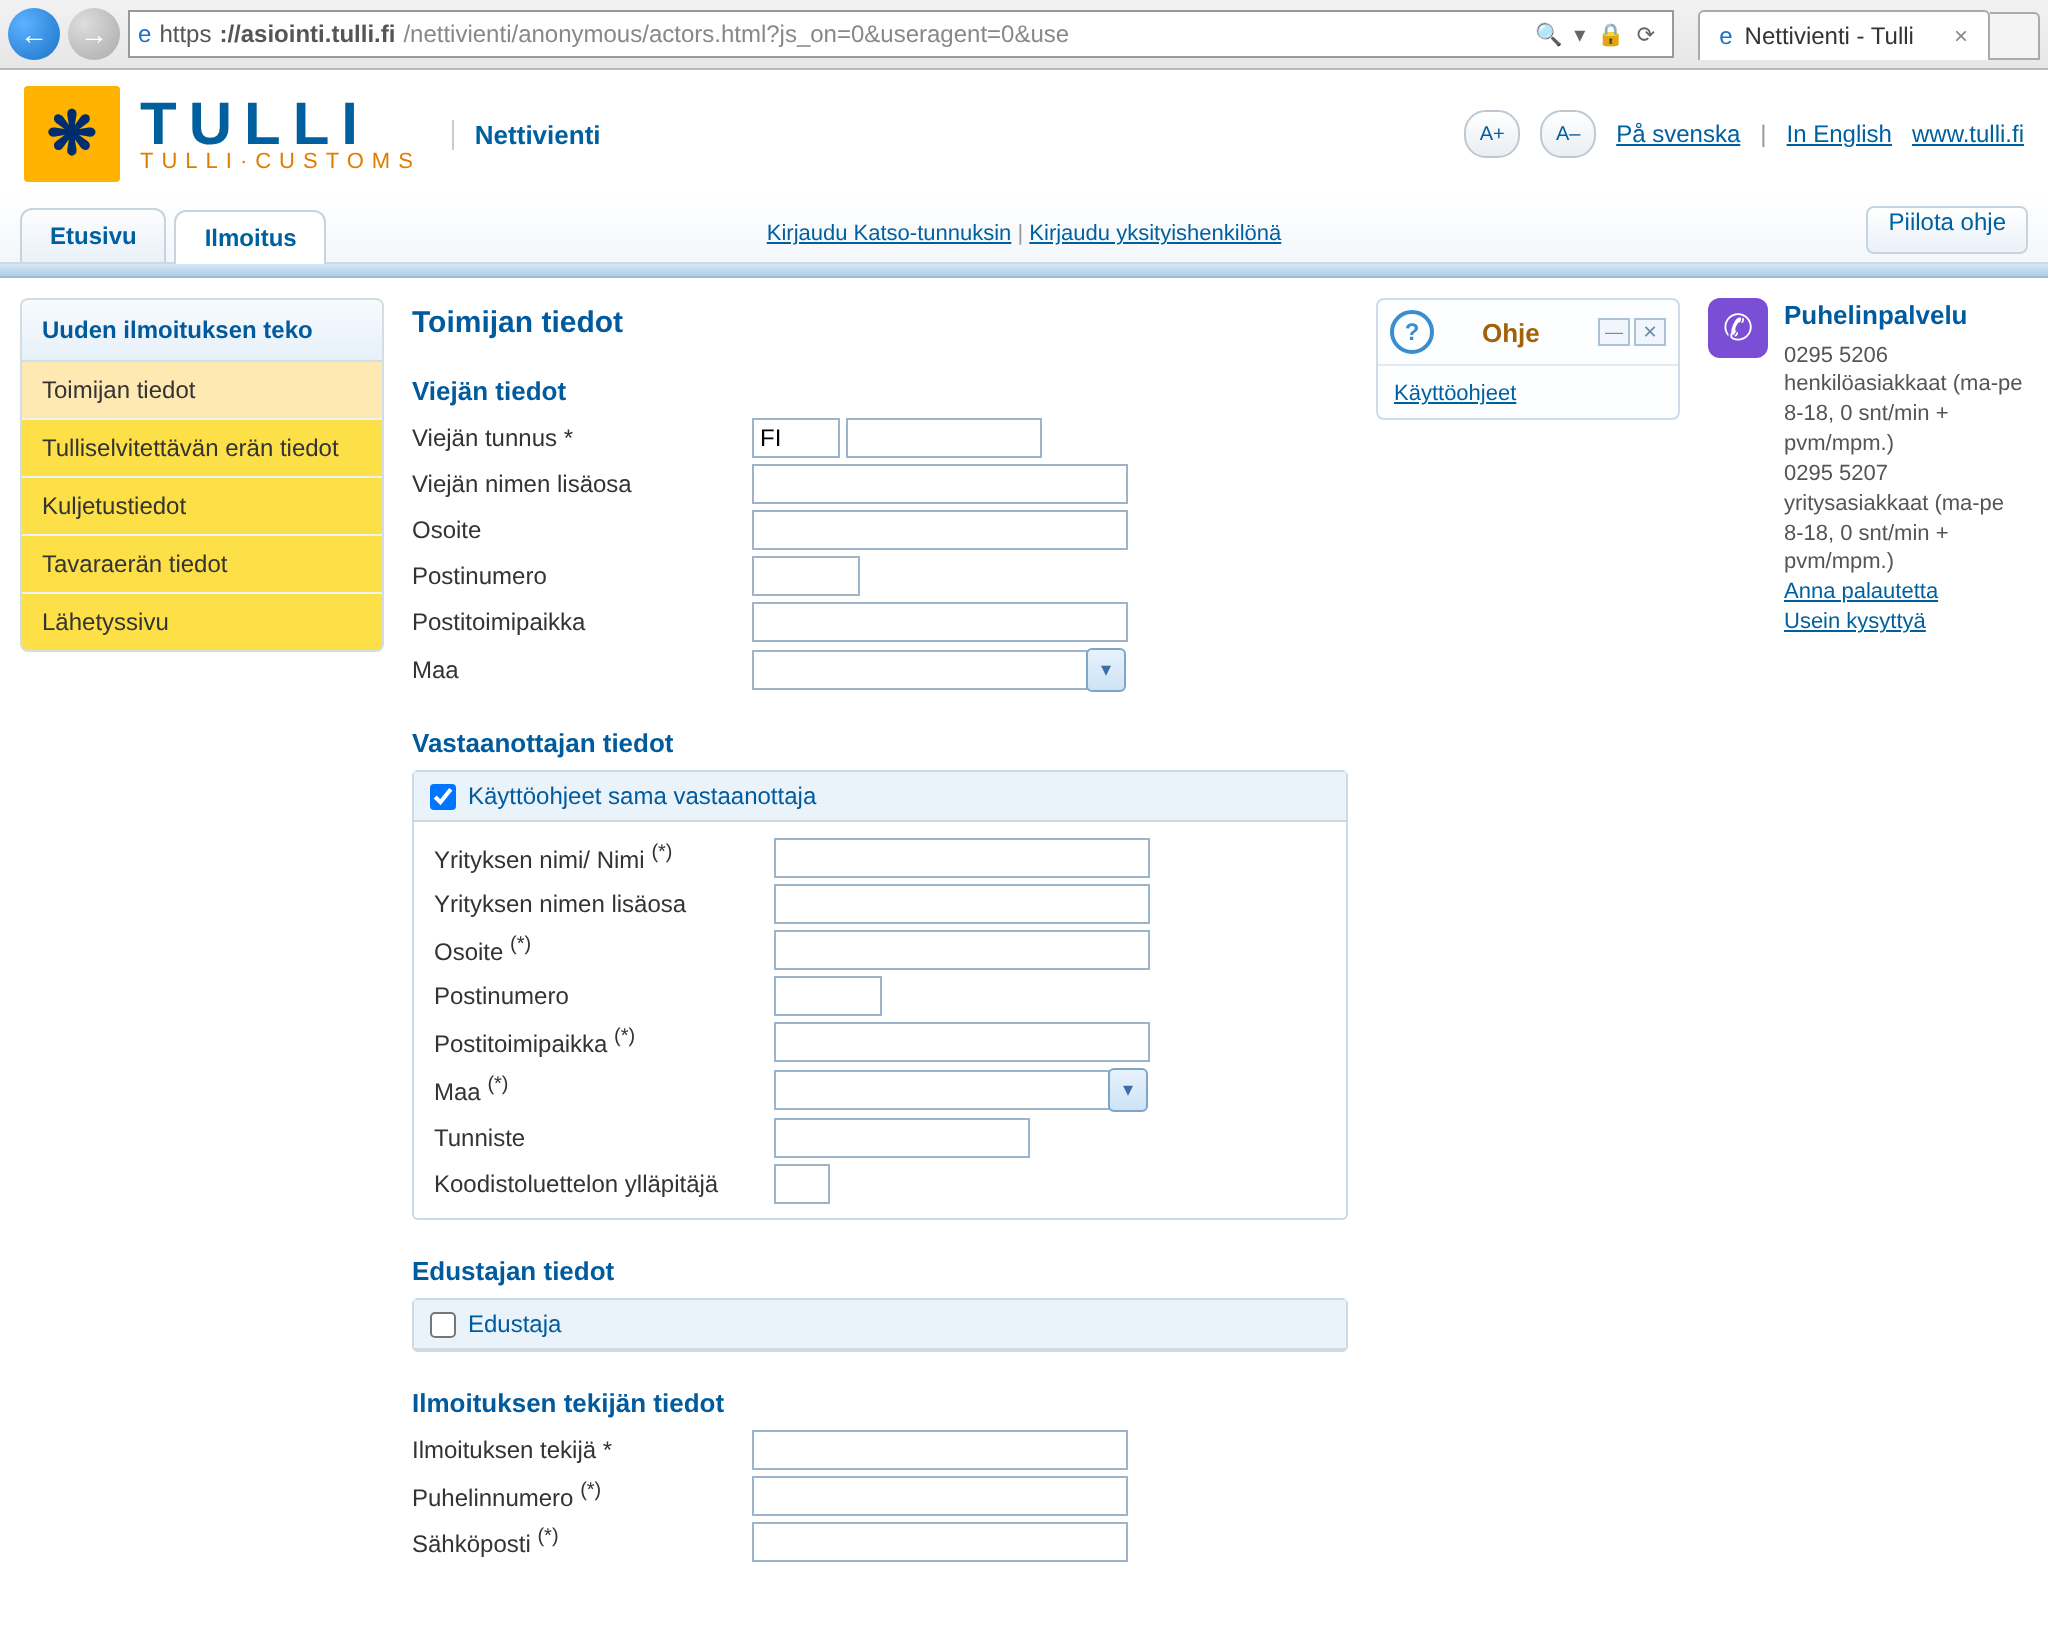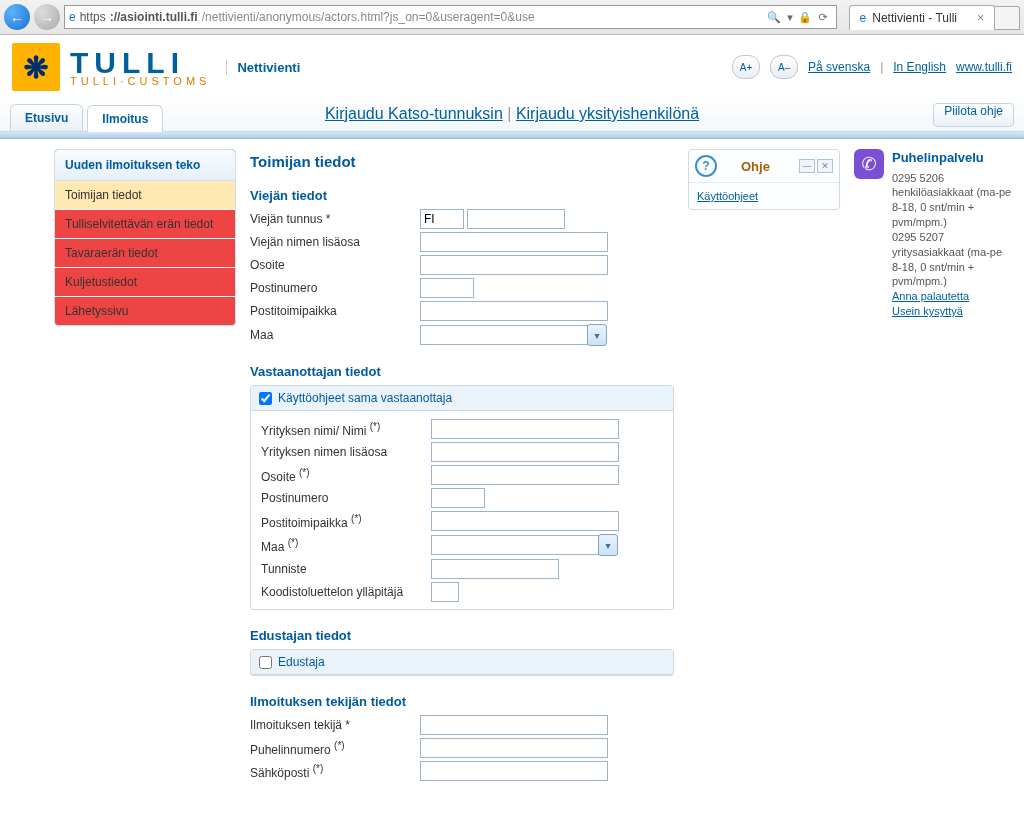--- a/index.html
+++ b/index.html
@@ -23,29 +23,29 @@
 .logo-text .t2{color:#e07c00;font-size:11px;letter-spacing:4px;margin-top:-2px;}
 .app-name{color:#00609f;font-weight:bold;font-size:13px;margin-left:6px;border-left:1px solid #ccc;padding-left:10px;}
 .header-right{margin-left:auto;display:flex;align-items:center;gap:10px;font-size:12px;}
 .fsz-btn{width:26px;height:22px;border:1px solid #bfc8d0;border-radius:11px;background:linear-gradient(#fff,#e9eef3);font-size:10px;color:#00609f;display:flex;align-items:center;justify-content:center;cursor:pointer;}
 .hdr-link{color:#00609f;text-decoration:underline;}
 .sep{color:#999;}
 
 .second-bar{display:flex;align-items:flex-end;border-bottom:1px solid #d0d8e0;padding:0 10px;height:34px;position:relative;background:linear-gradient(#fff,#f3f7fb);}
 .nav-tab{height:26px;padding:0 14px;border:1px solid #c6d4df;border-bottom:none;border-radius:6px 6px 0 0;display:flex;align-items:center;font-size:12px;color:#00609f;font-weight:bold;background:linear-gradient(#fdfdff,#e9f1f8);margin-right:4px;cursor:pointer;}
 .nav-tab.active{background:#fff;position:relative;top:1px;}
-.login-links{position:absolute;left:50%;transform:translateX(-50%);bottom:8px;font-size:16px;margin-top:36px;}
+.login-links{position:absolute;left:50%;transform:translateX(-50%);bottom:8px;font-size:11px;margin-top:36px;}
 .login-links a{color:#00609f;text-decoration:underline;}
 .piilota{margin-left:auto;margin-bottom:4px;}
 .piilota-btn{height:22px;padding:0 10px;border:1px solid #c6d4df;border-radius:4px;background:linear-gradient(#fff,#eaf1f7);color:#00609f;font-size:12px;cursor:pointer;}
 
 .blue-strip{height:6px;background:linear-gradient(#d6e8f7,#aecde8);border-bottom:1px solid #9ebbd4;}
 
 .page{display:flex;gap:14px;padding:10px 10px 20px 10px;align-items:flex-start;}
-.sidebar{width:180px;border:1px solid #d3dde6;border-radius:4px;overflow:hidden;background:#ef4444;margin-left:44px;}
+.sidebar{width:180px;border:1px solid #d3dde6;border-radius:4px;overflow:hidden;background:#fde047;}
 .sidebar-title{background:linear-gradient(#f7fbff,#e7f0f8);color:#005a9e;font-weight:bold;font-size:12px;padding:8px 10px;border-bottom:1px solid #d3dde6;}
 .nav-item{padding:7px 10px;font-size:12px;color:#333;border-bottom:1px solid #eef3f7;cursor:pointer;}
 .nav-item:last-child{border-bottom:none;}
 .nav-item.active{background:#ffe9b3;}
 
 .content{flex:1;max-width:640px;}
 h2.section{color:#005a9e;font-size:15px;margin:4px 0 14px 0;font-weight:bold;}
 h3.sub{color:#005a9e;font-size:13px;margin:18px 0 6px 0;font-weight:bold;}
 .field-row{display:flex;align-items:center;margin-bottom:3px;}
 .field-row .lbl{width:170px;font-size:12px;color:#333;}
@@ -133,22 +133,22 @@
   </div>
 </div>
 <div class="blue-strip"></div>
 
 <div class="page">
 
   <div class="sidebar">
     <div class="sidebar-title">Uuden ilmoituksen teko</div>
     <div class="nav-item active">Toimijan tiedot</div>
     <div class="nav-item">Tulliselvitettävän erän tiedot</div>
+    <div class="nav-item">Kuljetustiedot</div>
     <div class="nav-item">Tavaraerän tiedot</div>
-    <div class="nav-item">Kuljetustiedot</div>
     <div class="nav-item">Lähetyssivu</div>
   </div>
 
   <div class="content">
     <h2 class="section">Toimijan tiedot</h2>
 
     <h3 class="sub">Viejän tiedot</h3>
     <div class="field-row">
       <span class="lbl">Viejän tunnus *</span>
       <input type="text" class="w40" value="FI" style="">

